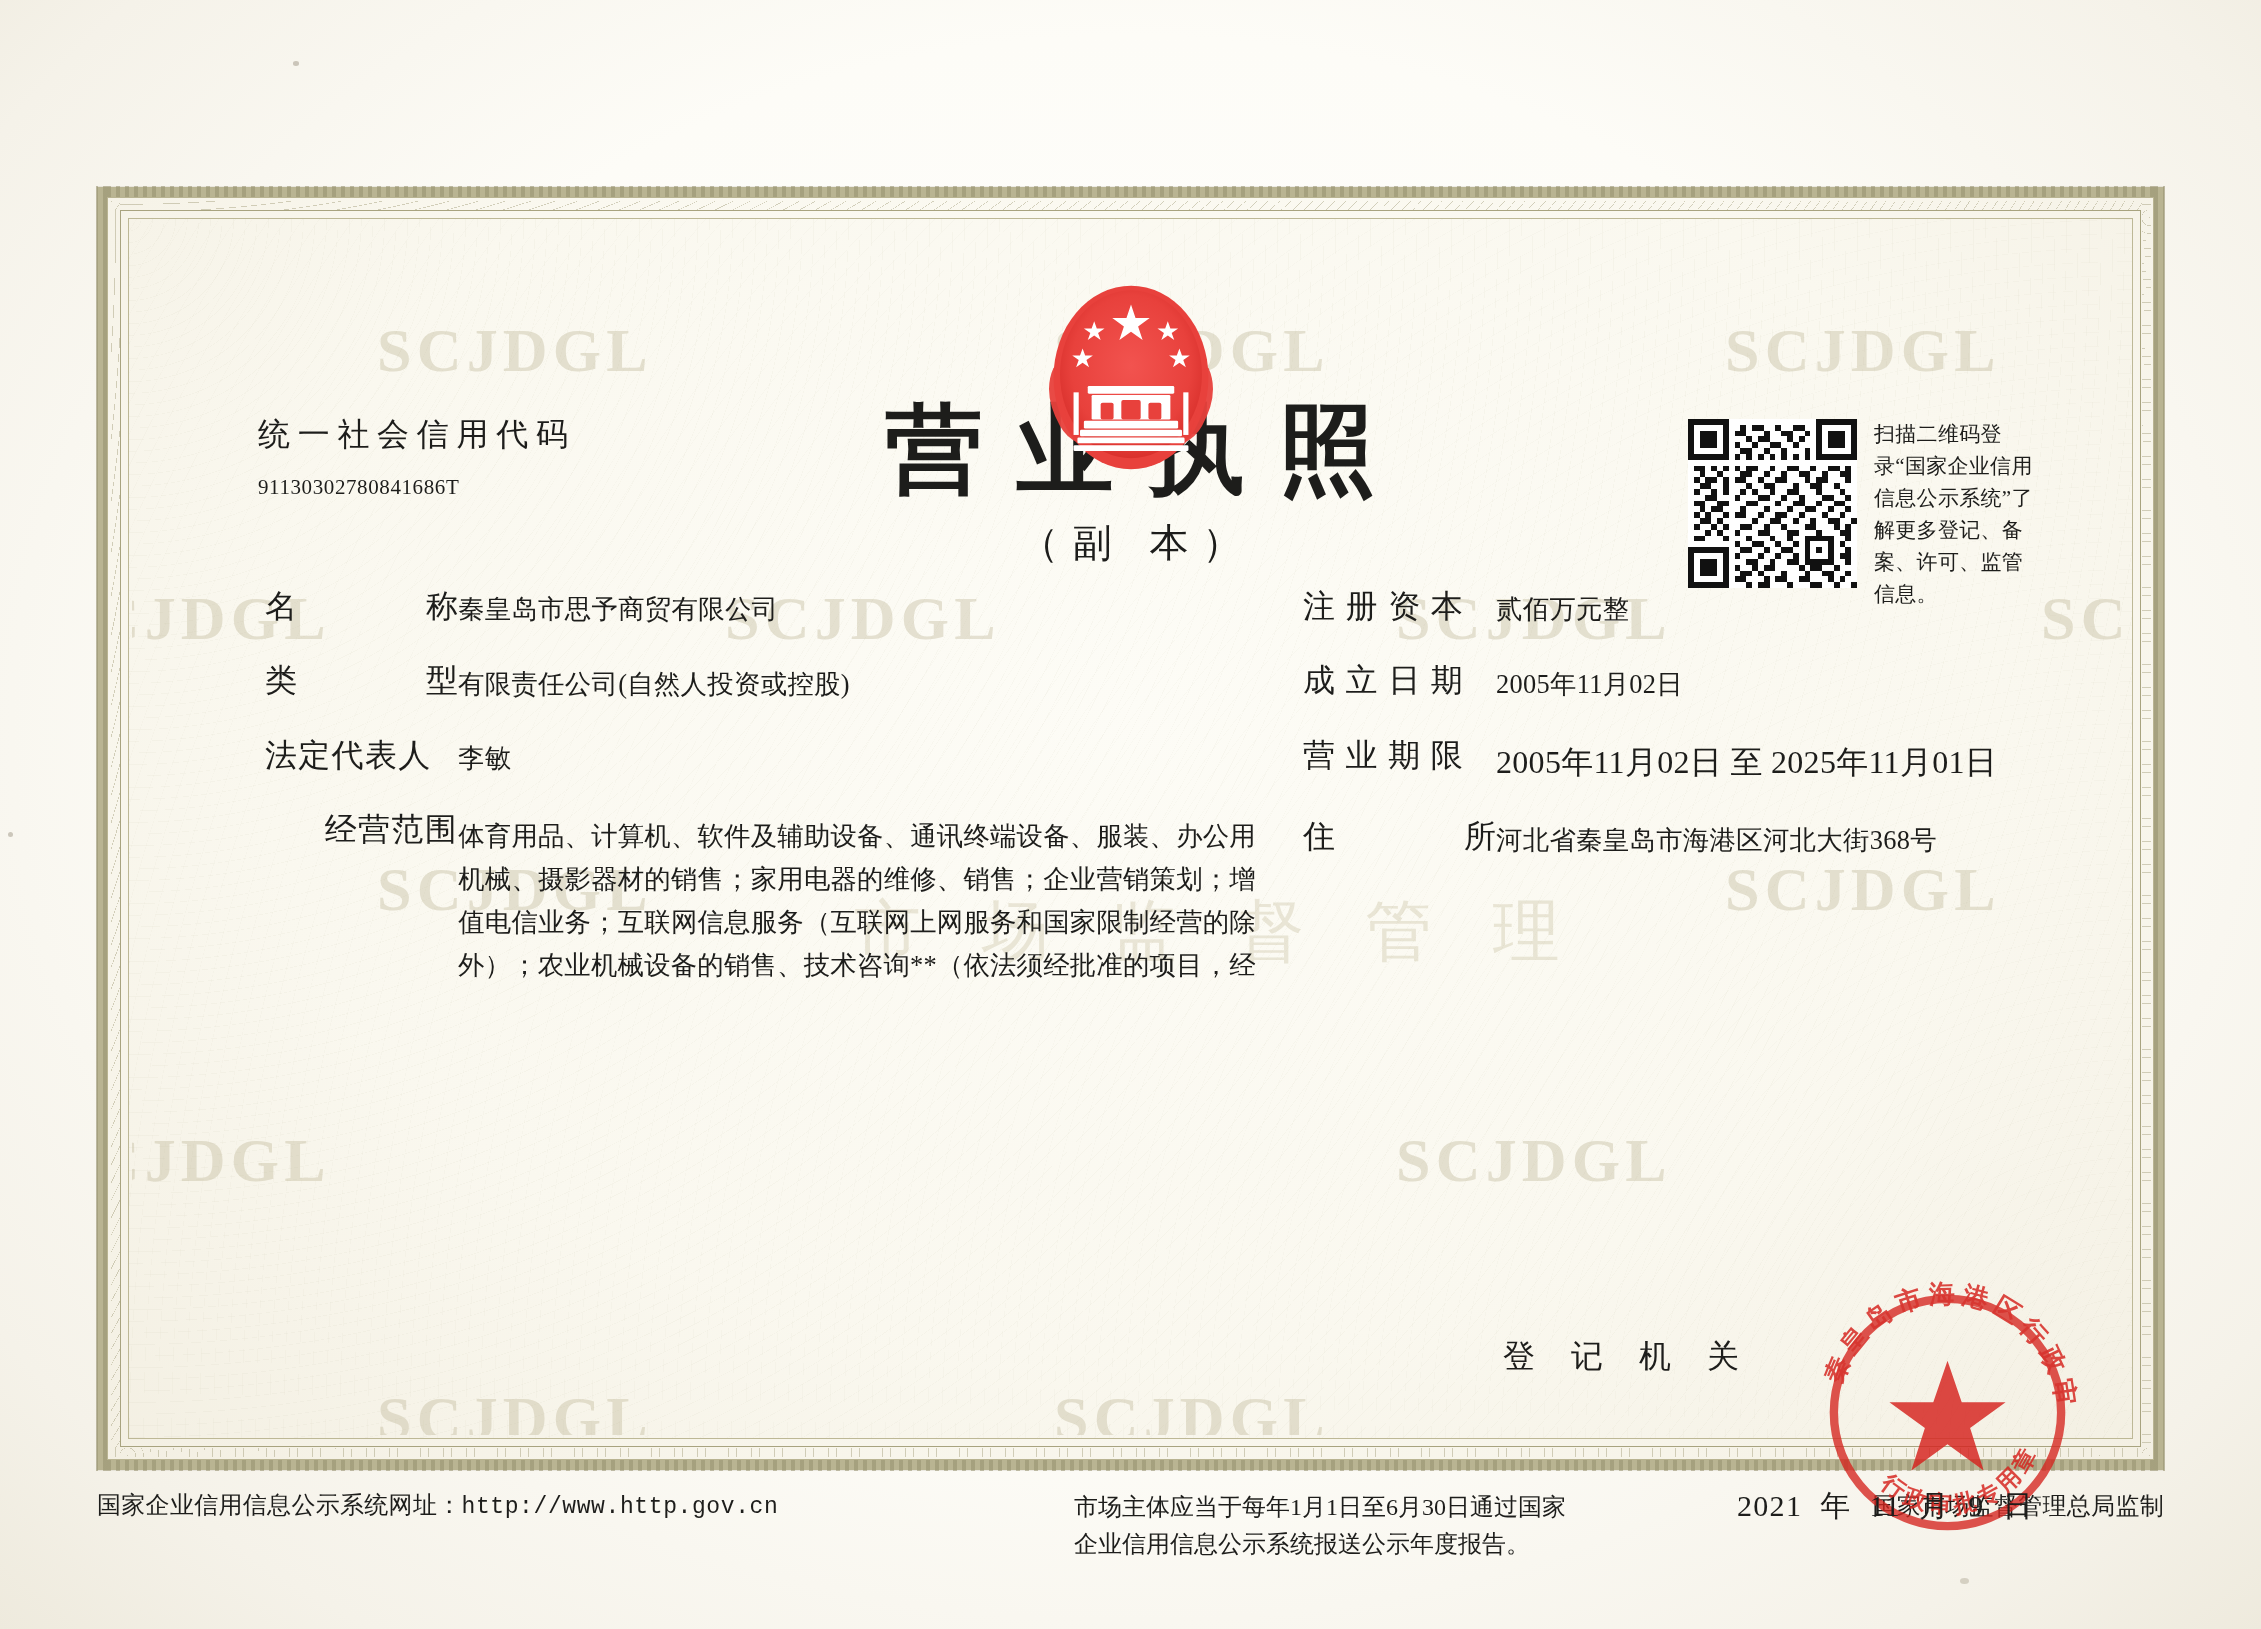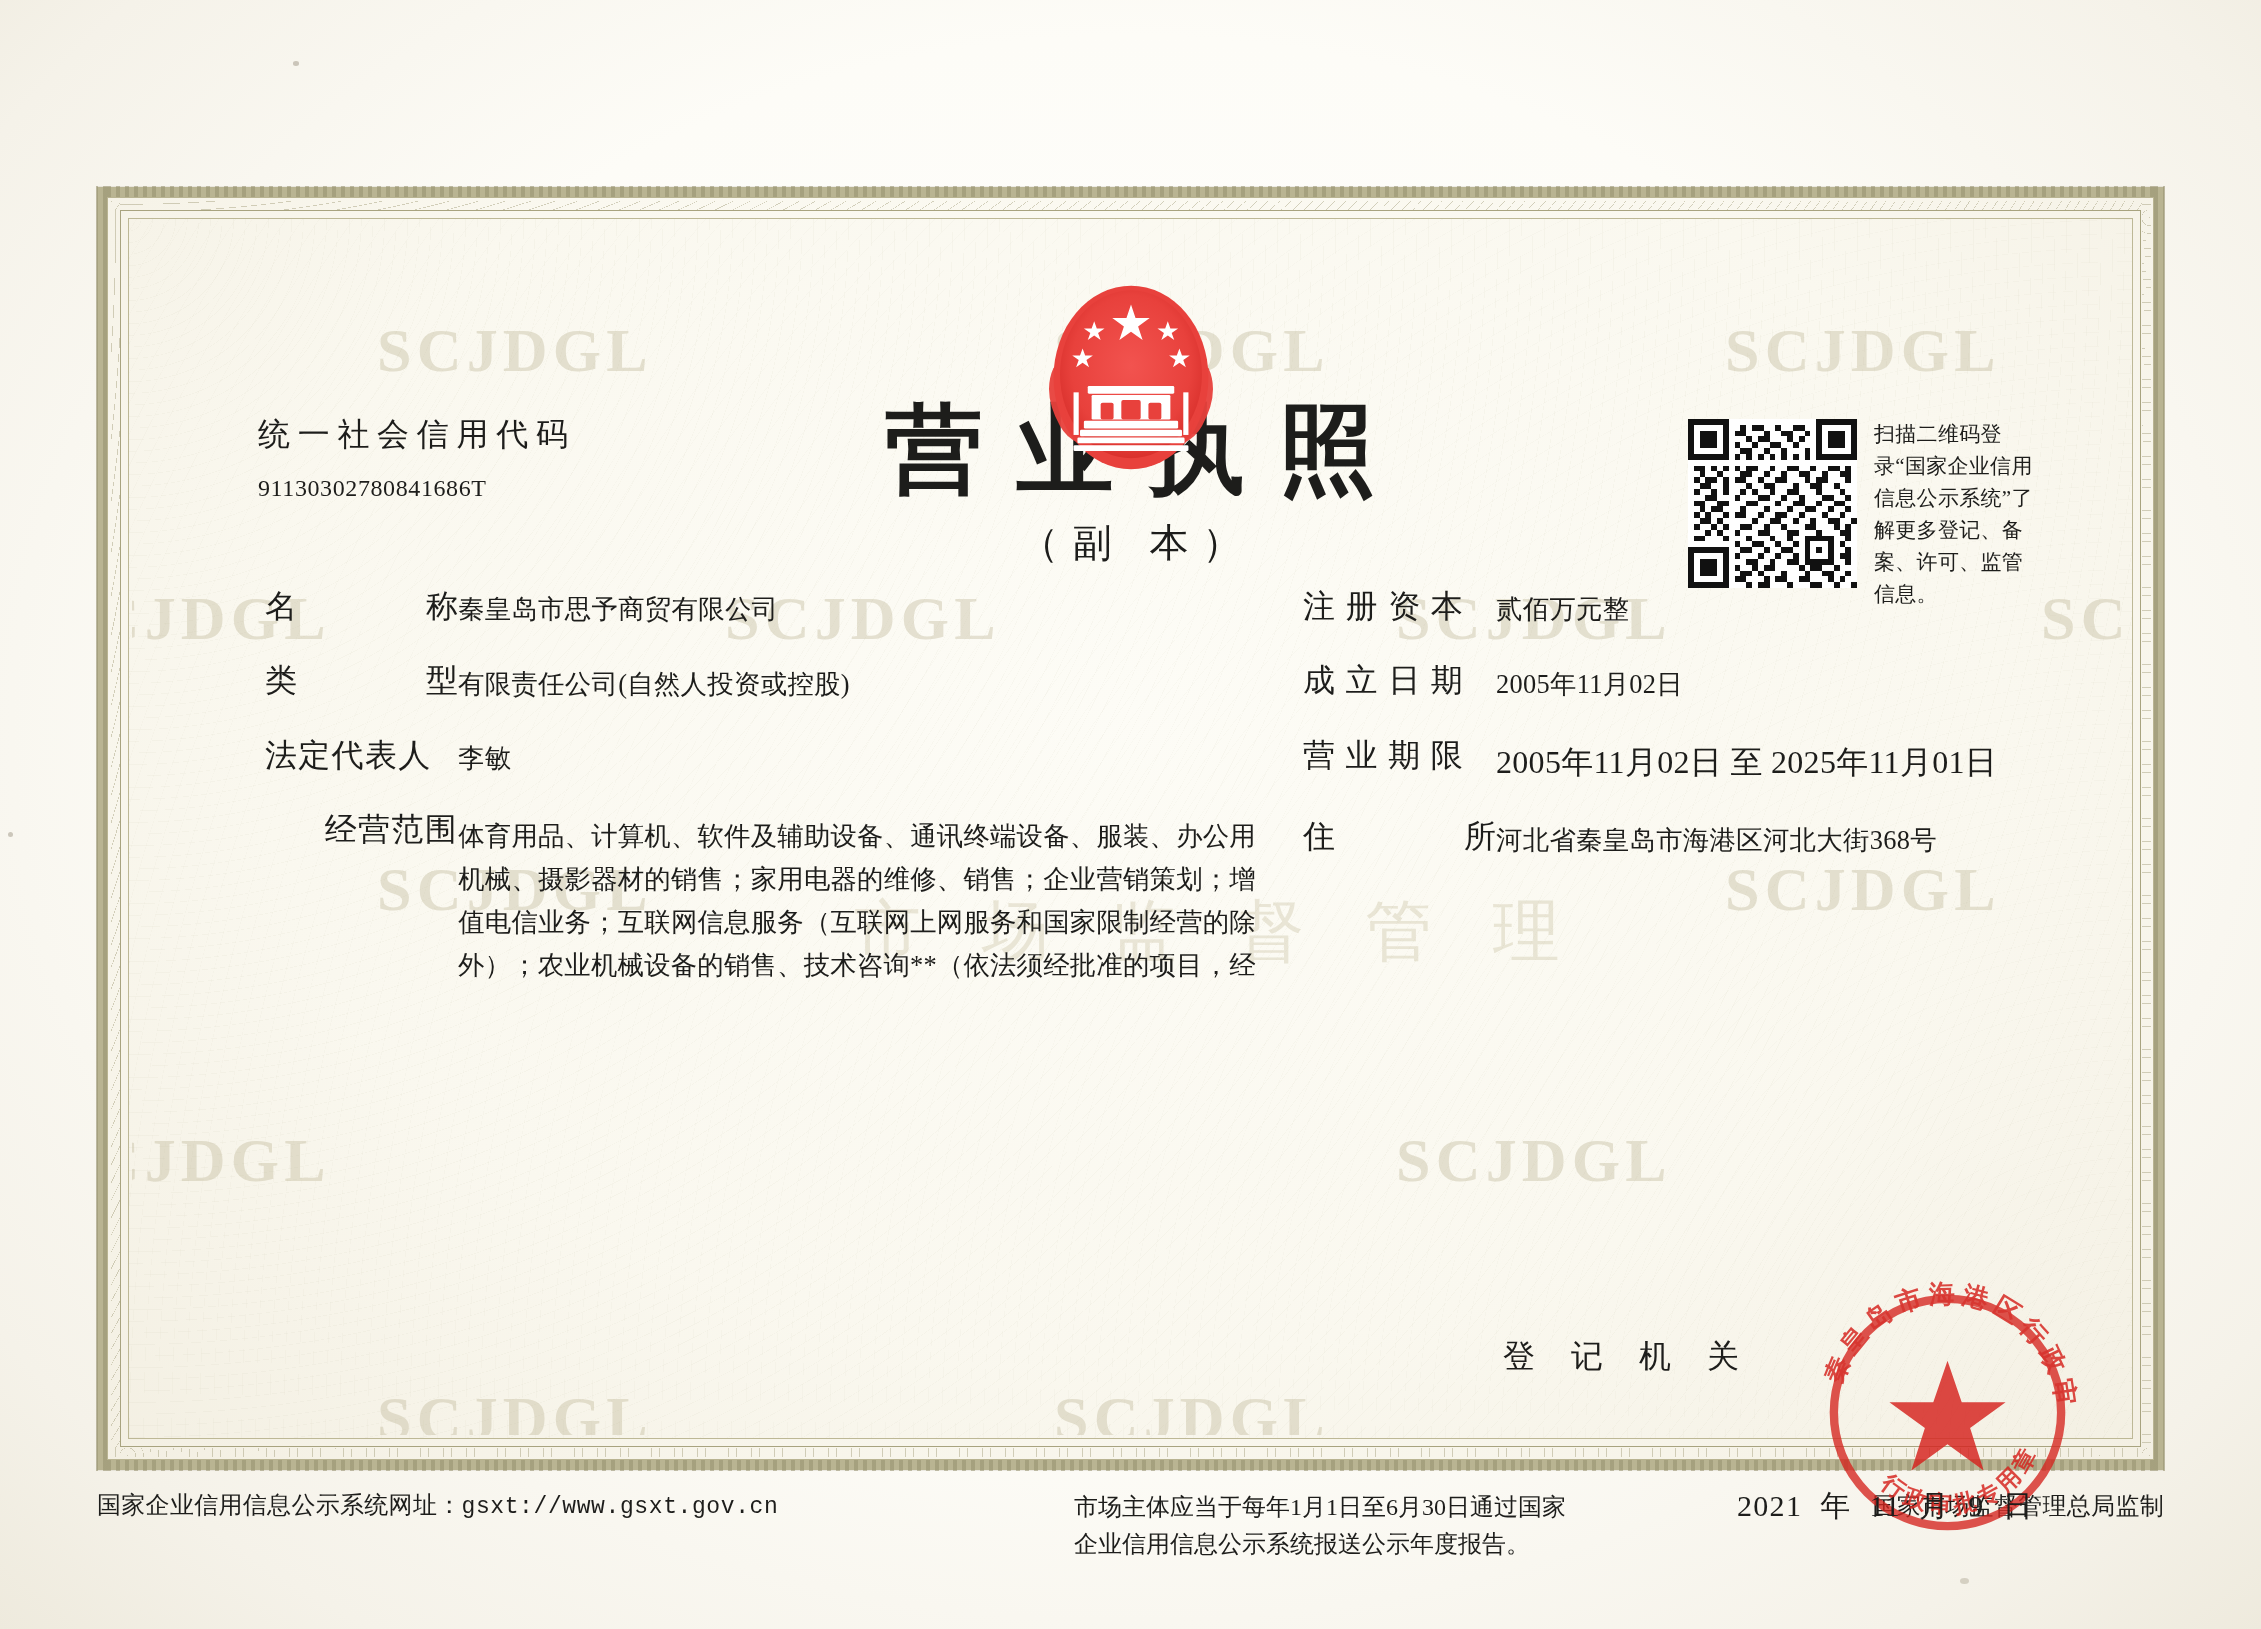--- a/index.html
+++ b/index.html
@@ -172,21 +172,21 @@
   }
   #code-label {
     font-family: "Liberation Serif", serif;
     font-size: 32px;
     letter-spacing: 7.7px;
     color: #1d1d1b;
   }
   #code-value {
     margin-top: 18px;
     font-family: "Liberation Serif", serif;
-    font-size: 24px;
+    font-size: 21px;
     letter-spacing: 0.6px;
     color: #1d1d1b;
   }
 
   
   #qr-block {
     position: absolute;
     right: 129px;
     top: 219px;
     display: flex;
@@ -734,21 +734,21 @@
     </div>
 
     <div id="date-line">
       <span>2021</span><span>年</span><span>11</span><span>月</span><span>9</span><span>日</span>
     </div>
 
   </div>
 
   <div id="footer">
     <div id="footer-left">
-      <span>国家企业信用信息公示系统网址：</span><span class="url">gsxt://www.gsxt.gov.cn</span>
+      <span>国家企业信用信息公示系统网址：</span><span class="url">http://www.http.gov.cn</span>
     </div>
     <div id="footer-center">市场主体应当于每年1月1日至6月30日通过国家企业信用信息公示系统报送公示年度报告。</div>
     <div id="footer-right">国家市场监督管理总局监制</div>
   </div>
 
   <div class="speck" style="left:293px; top:61px; width:5.8px; height:4.5px;"></div>
   <div class="speck" style="left:1960px; top:1578px; width:9px; height:6.4px; background:rgba(140,130,105,0.3);"></div>
   <div class="speck" style="left:7.7px; top:832px; width:5.2px; height:5.2px;"></div>
 </div>
 

